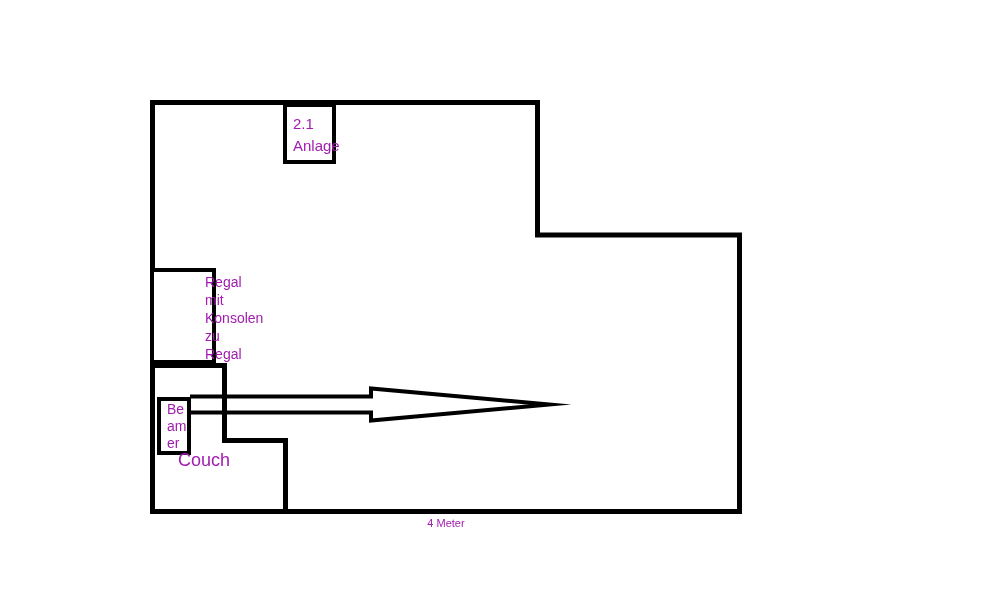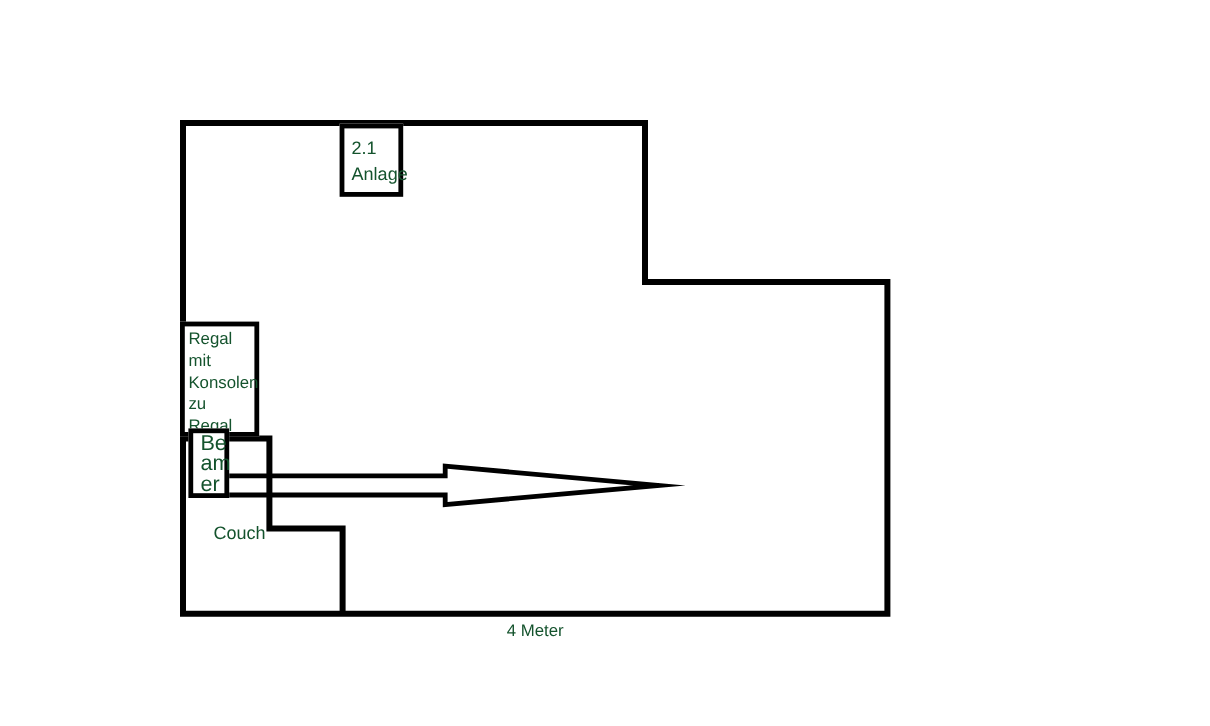--- a/index.html
+++ b/index.html
@@ -2,21 +2,21 @@
 <html><head>
 <meta charset="utf-8">
 <style>
   html, body { margin: 0; padding: 0; background: #ffffff; }
   .canvas {
     position: relative;
     width: 1008px;
     height: 605px;
     background: #ffffff;
     font-family: "Liberation Sans", sans-serif;
-    color: #14532d;
+    color: #a21caf;
     overflow: hidden;
   }
   .plan-svg {
     position: absolute;
     left: 0; top: 0;
     width: 1008px; height: 605px;
   }
   .box {
     position: absolute;
     box-sizing: border-box;
@@ -50,41 +50,41 @@
     line-height: 22px;
   }
   .anlage .line { white-space: nowrap; }
   .regal {
     left: 150px; top: 268px;
     width: 66px; height: 96px;
     padding: 1px 0 0 3px;
     font-size: 14px;
     line-height: 18px;
   }
-  .regal .line { white-space: nowrap; }
+  .regal .line { white-space: nowrap; margin-left: 48px; }
   .beamer {
-    left: 157px; top: 357px;
+    left: 157px; top: 397px;
     width: 34px; height: 58px;
     padding: 0 0 0 6px;
-    font-size: 18px;
+    font-size: 14px;
     line-height: 17px;
   }
   .beamer .line { white-space: nowrap; }
   .couch-label {
     position: absolute;
-    left: 178px; top: 436px;
-    font-size: 15px;
+    left: 178px; top: 450px;
+    font-size: 18px;
     white-space: nowrap;
   }
   .meter-label {
     position: absolute;
     left: 150px; top: 517px;
     width: 592px;
     text-align: center;
-    font-size: 14px;
+    font-size: 11px;
   }
 </style>
 </head>
 <body>
 
 <div class="canvas">
 
   <svg class="plan-svg" viewBox="0 0 1008 605" xmlns="http://www.w3.org/2000/svg">
 
     <path d="M152.5,102.5 H537.5 V235 H739.5 V511.5 H152.5 Z" fill="none" stroke="#000000" stroke-width="5"></path>

